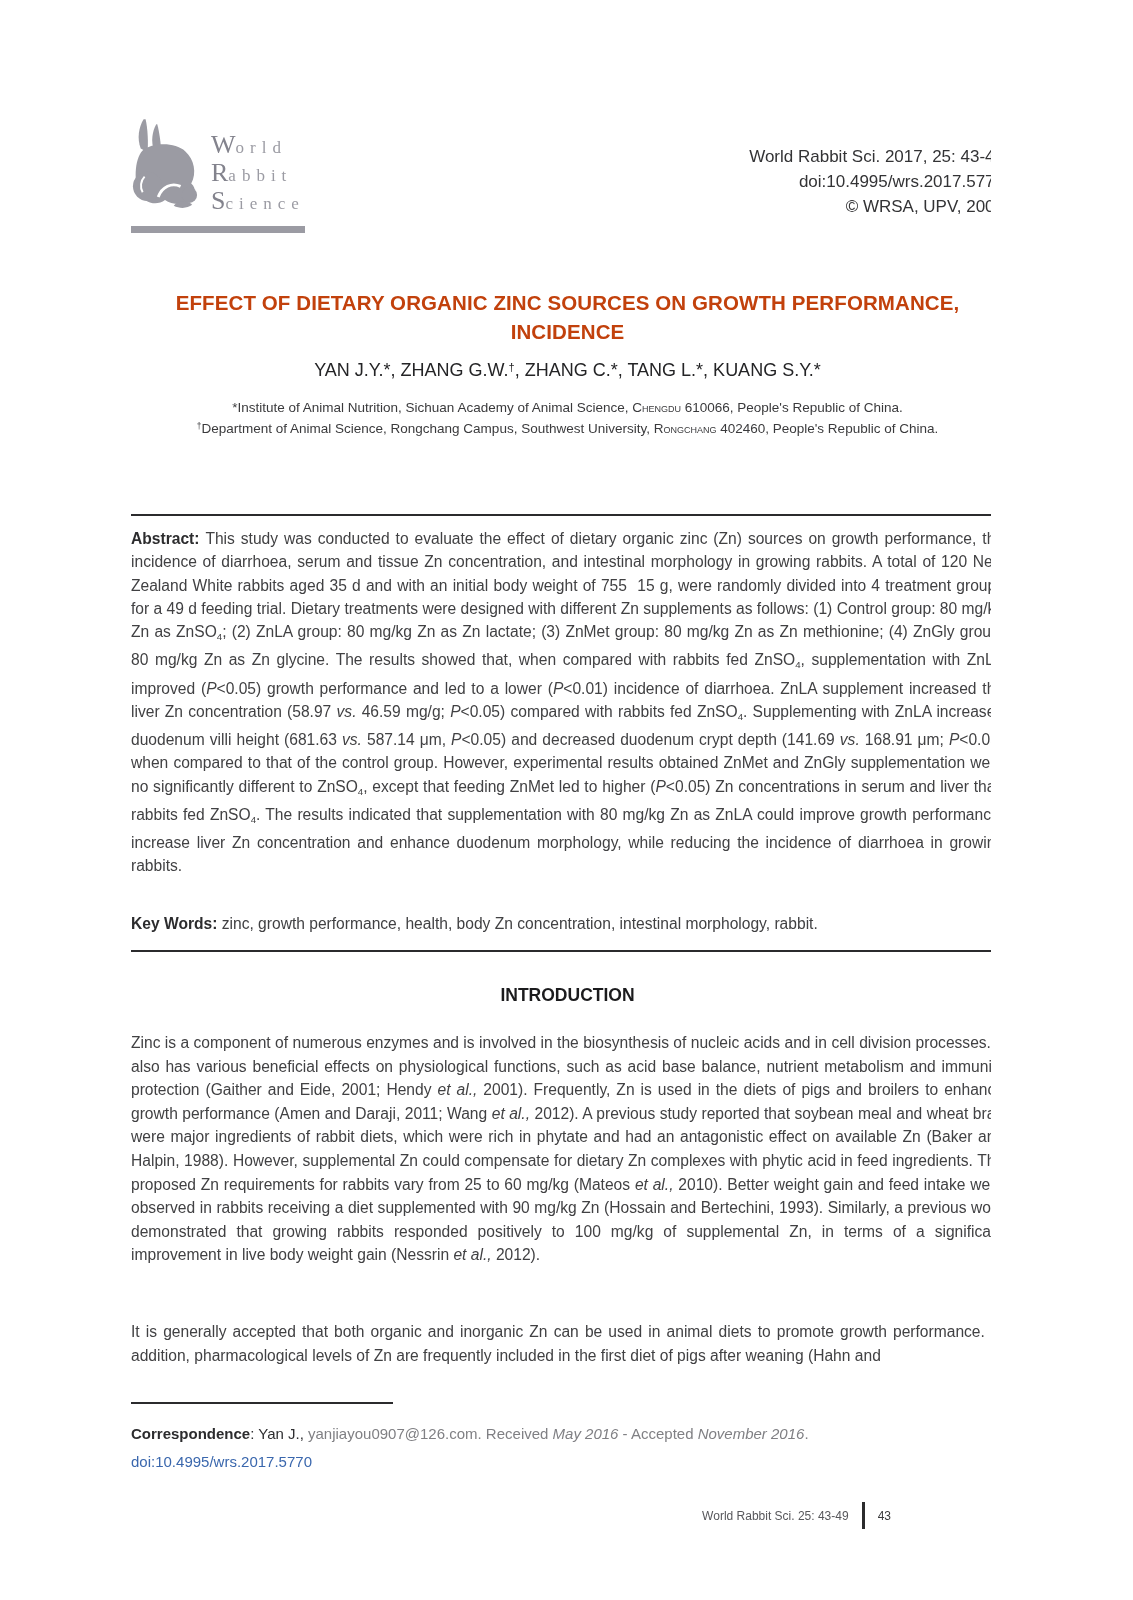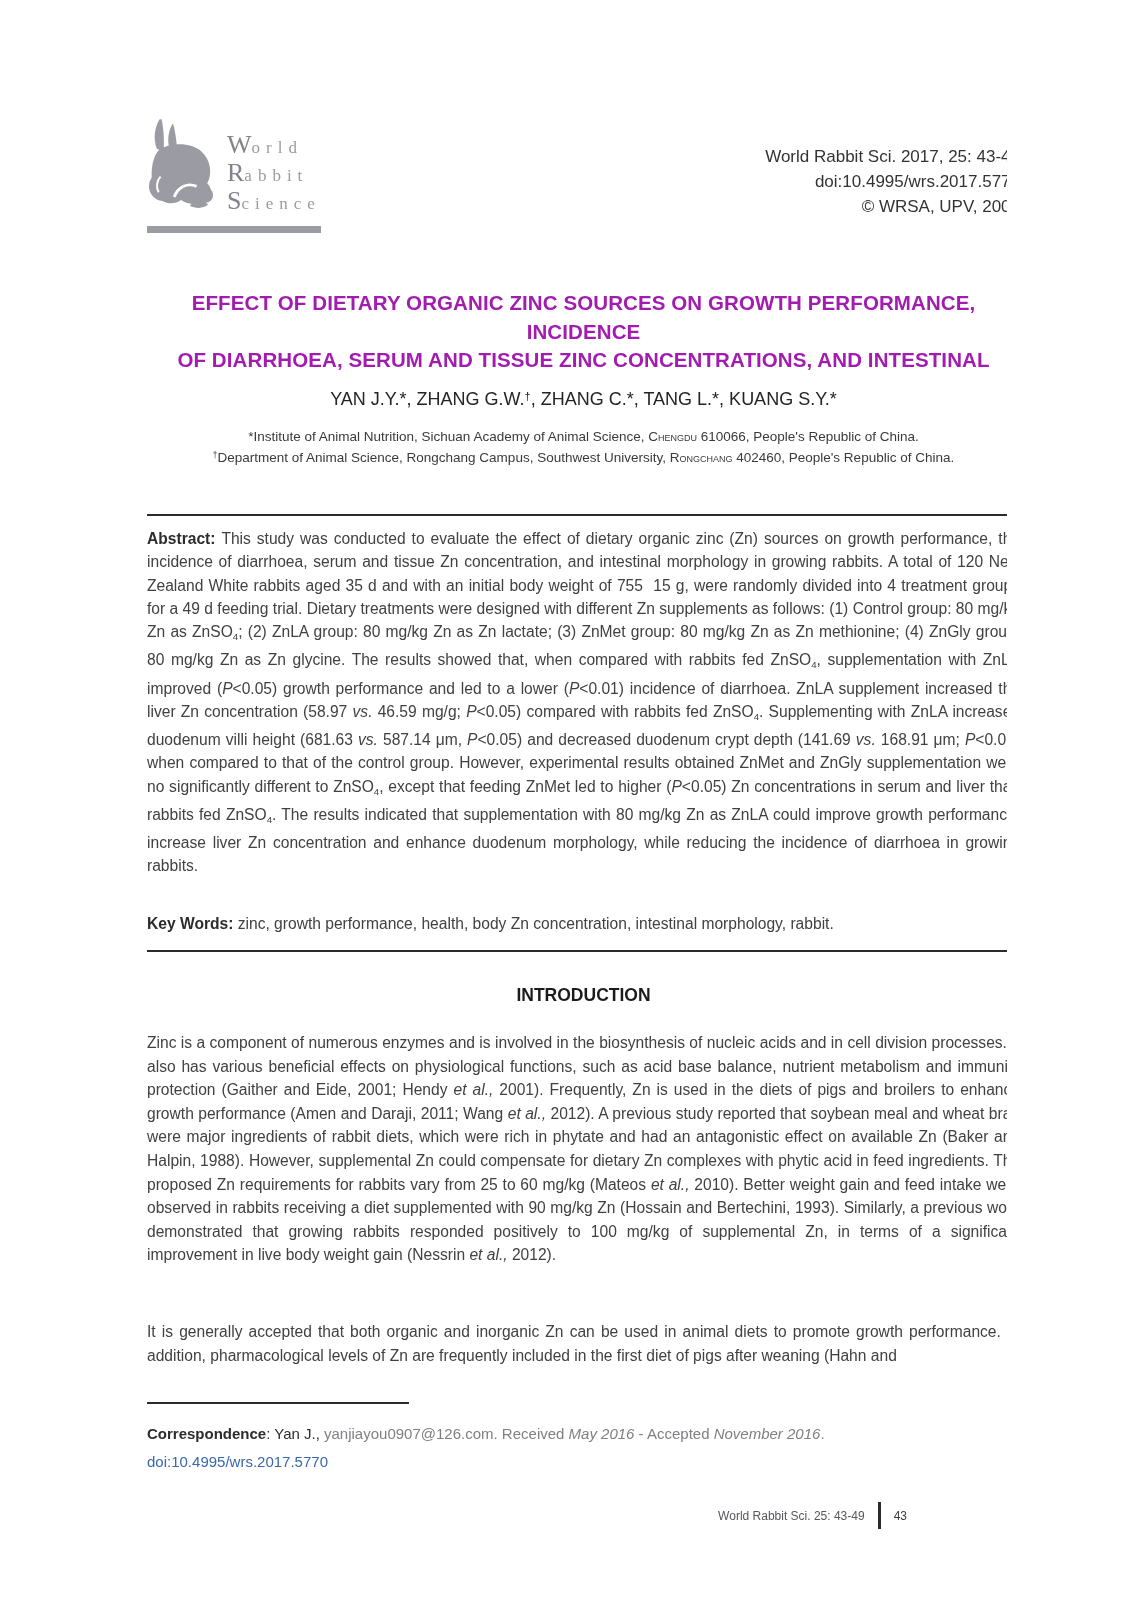--- a/index.html
+++ b/index.html
@@ -4,21 +4,20 @@
 <style>
   html, body { margin: 0; padding: 0; background: #ffffff; }
   #page {
     position: relative;
     width: 991px;
     height: 1600px;
     background: #ffffff;
     font-family: "Liberation Sans", sans-serif;
     color: #424242;
     overflow: hidden;
-    margin-left: 16px;
   }
 
   
   .header-row {
     position: absolute;
     top: 118px; left: 131px; width: 873px;
     display: flex;
     justify-content: space-between;
     align-items: flex-start;
   }
@@ -41,21 +40,21 @@
 
   
   .title-block {
     position: absolute;
     top: 289px; left: 131px; width: 873px;
     text-align: center;
   }
   .title-line {
     font-size: 20.5px;
     font-weight: bold;
-    color: #a21caf;
+    color: #c2410c;
     line-height: 28.5px;
     letter-spacing: 0.1px;
   }
   .authors {
     margin-top: 14px;
     font-size: 18px;
     color: #242426;
   }
   .affiliations {
     margin-top: 17px;
@@ -174,21 +173,20 @@
 
     <div class="citation">
       <div>World Rabbit Sci. 2017, 25: 43-49</div>
       <div>doi:10.4995/wrs.2017.5770</div>
       <div>© WRSA, UPV, 2003</div>
     </div>
   </div>
 
   <div class="title-block">
     <div class="title-line">EFFECT OF DIETARY ORGANIC ZINC SOURCES ON GROWTH PERFORMANCE, INCIDENCE</div>
-    <div class="title-line">OF DIARRHOEA, SERUM AND TISSUE ZINC CONCENTRATIONS, AND INTESTINAL</div>
     <div class="authors"><span>YAN J.Y.*, ZHANG G.W.</span><span class="rt-sup">†</span><span>, ZHANG C.*, TANG L.*, KUANG S.Y.*</span></div>
     <div class="affiliations">
       <div><span>*Institute of Animal Nutrition, Sichuan Academy of Animal Science, </span><span class="rt-sc">Chengdu</span><span> 610066, People's Republic of China.</span></div>
       <div><span class="rt-sup">†</span><span>Department of Animal Science, Rongchang Campus, Southwest University, </span><span class="rt-sc">Rongchang</span><span> 402460, People's Republic of China.</span></div>
     </div>
   </div>
 
   <div class="rule rule-abstract-top"></div>
   <div class="abstract"><span class="rt-b">Abstract: </span><span>This study was conducted to evaluate the effect of dietary organic zinc (Zn) sources on growth performance, the incidence of diarrhoea, serum and tissue Zn concentration, and intestinal morphology in growing rabbits. A total of 120 New Zealand White rabbits aged 35 d and with an initial body weight of 755 &nbsp;15 g, were randomly divided into 4 treatment groups for a 49 d feeding trial. Dietary treatments were designed with different Zn supplements as follows: (1) Control group: 80 mg/kg Zn as ZnSO</span><span class="rt-sub">4</span><span>; (2) ZnLA group: 80 mg/kg Zn as Zn lactate; (3) ZnMet group: 80 mg/kg Zn as Zn methionine; (4) ZnGly group: 80 mg/kg Zn as Zn glycine. The results showed that, when compared with rabbits fed ZnSO</span><span class="rt-sub">4</span><span>, supplementation with ZnLA improved (</span><span class="rt-i">P</span><span>&lt;0.05) growth performance and led to a lower (</span><span class="rt-i">P</span><span>&lt;0.01) incidence of diarrhoea. ZnLA supplement increased the liver Zn concentration (58.97 </span><span class="rt-i">vs.</span><span> 46.59 mg/g; </span><span class="rt-i">P</span><span>&lt;0.05) compared with rabbits fed ZnSO</span><span class="rt-sub">4</span><span>. Supplementing with ZnLA increased duodenum villi height (681.63 </span><span class="rt-i">vs.</span><span> 587.14 μm, </span><span class="rt-i">P</span><span>&lt;0.05) and decreased duodenum crypt depth (141.69 </span><span class="rt-i">vs.</span><span> 168.91 μm; </span><span class="rt-i">P</span><span>&lt;0.05) when compared to that of the control group. However, experimental results obtained ZnMet and ZnGly supplementation were no significantly different to ZnSO</span><span class="rt-sub">4</span><span>, except that feeding ZnMet led to higher (</span><span class="rt-i">P</span><span>&lt;0.05) Zn concentrations in serum and liver than rabbits fed ZnSO</span><span class="rt-sub">4</span><span>. The results indicated that supplementation with 80 mg/kg Zn as ZnLA could improve growth performance, increase liver Zn concentration and enhance duodenum morphology, while reducing the incidence of diarrhoea in growing rabbits.</span></div>
   <div class="keywords"><span class="rt-b">Key Words: </span><span>zinc, growth performance, health, body Zn concentration, intestinal morphology, rabbit.</span></div>

